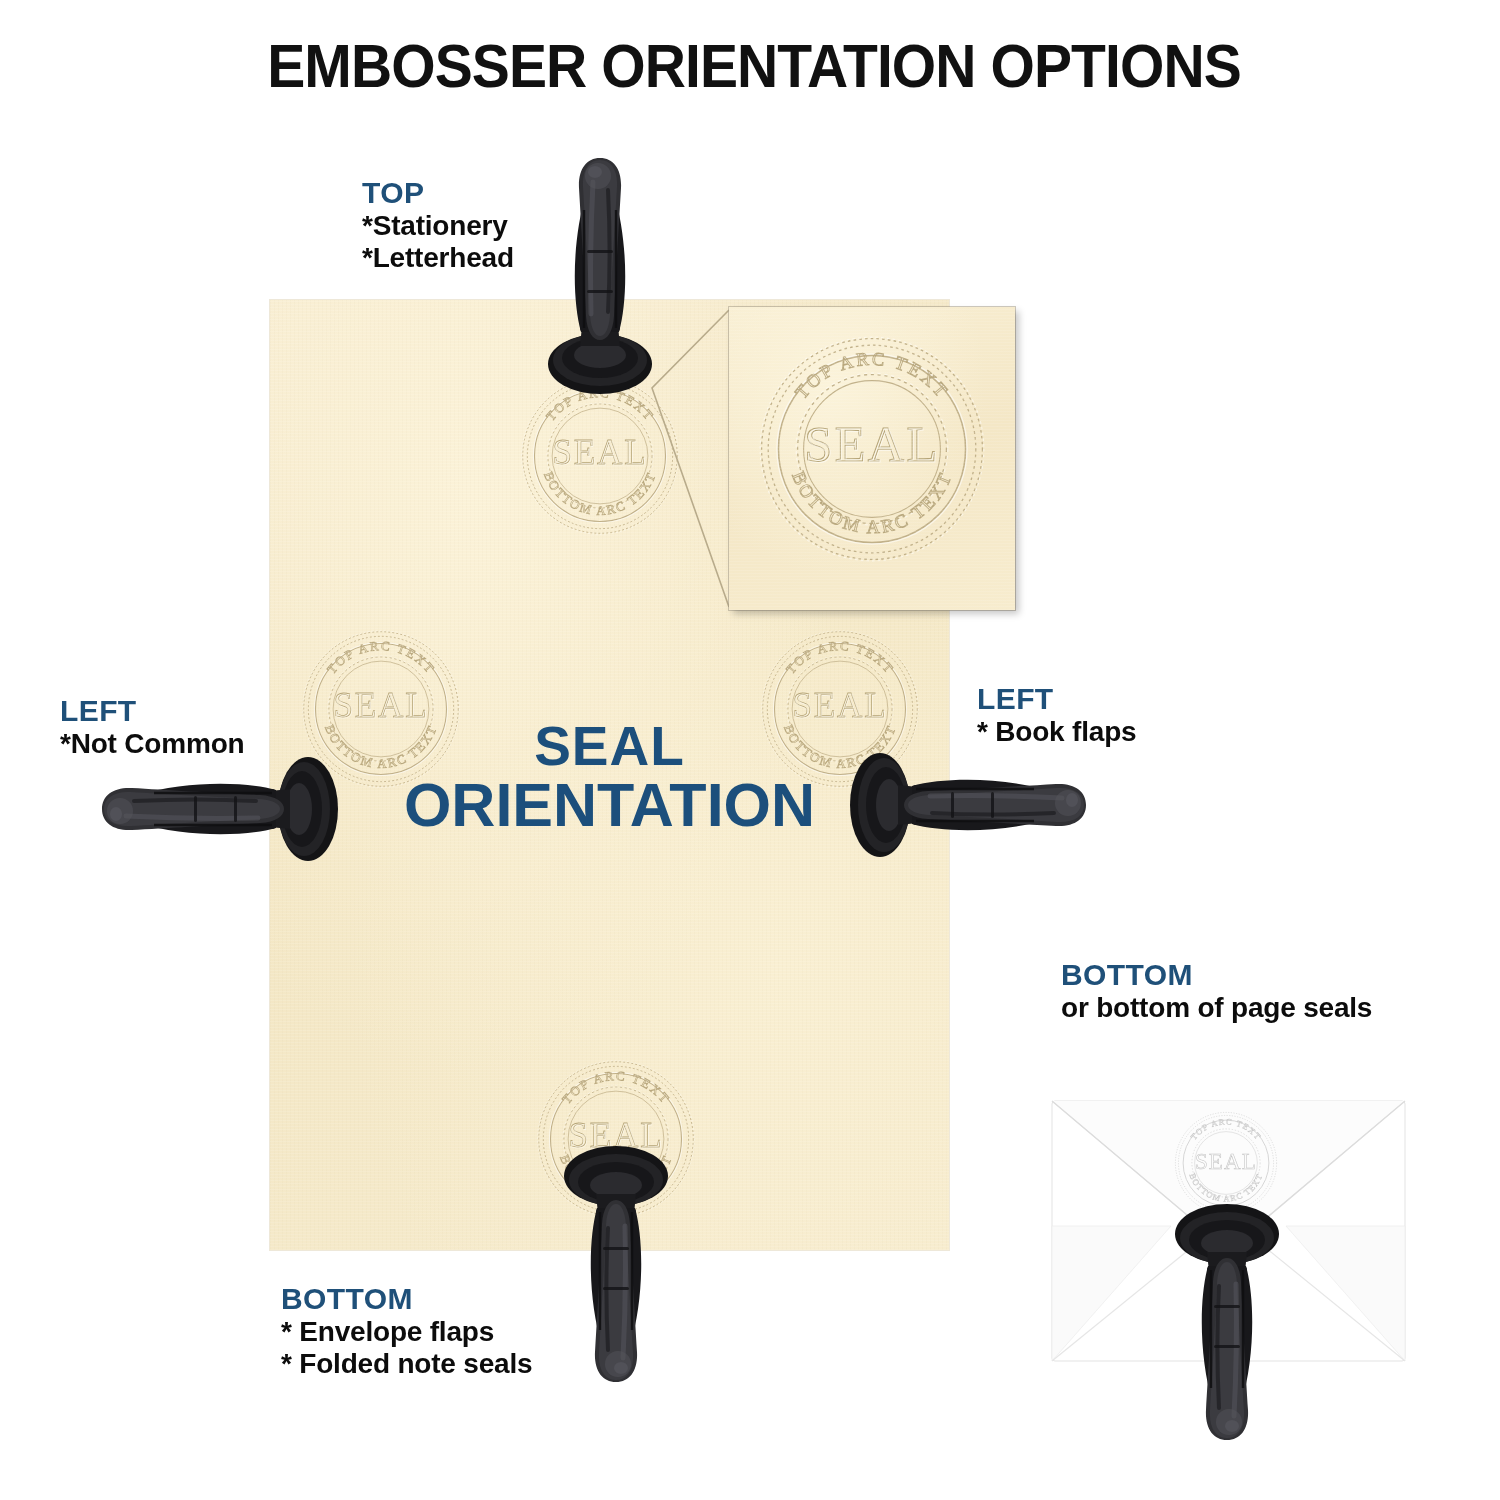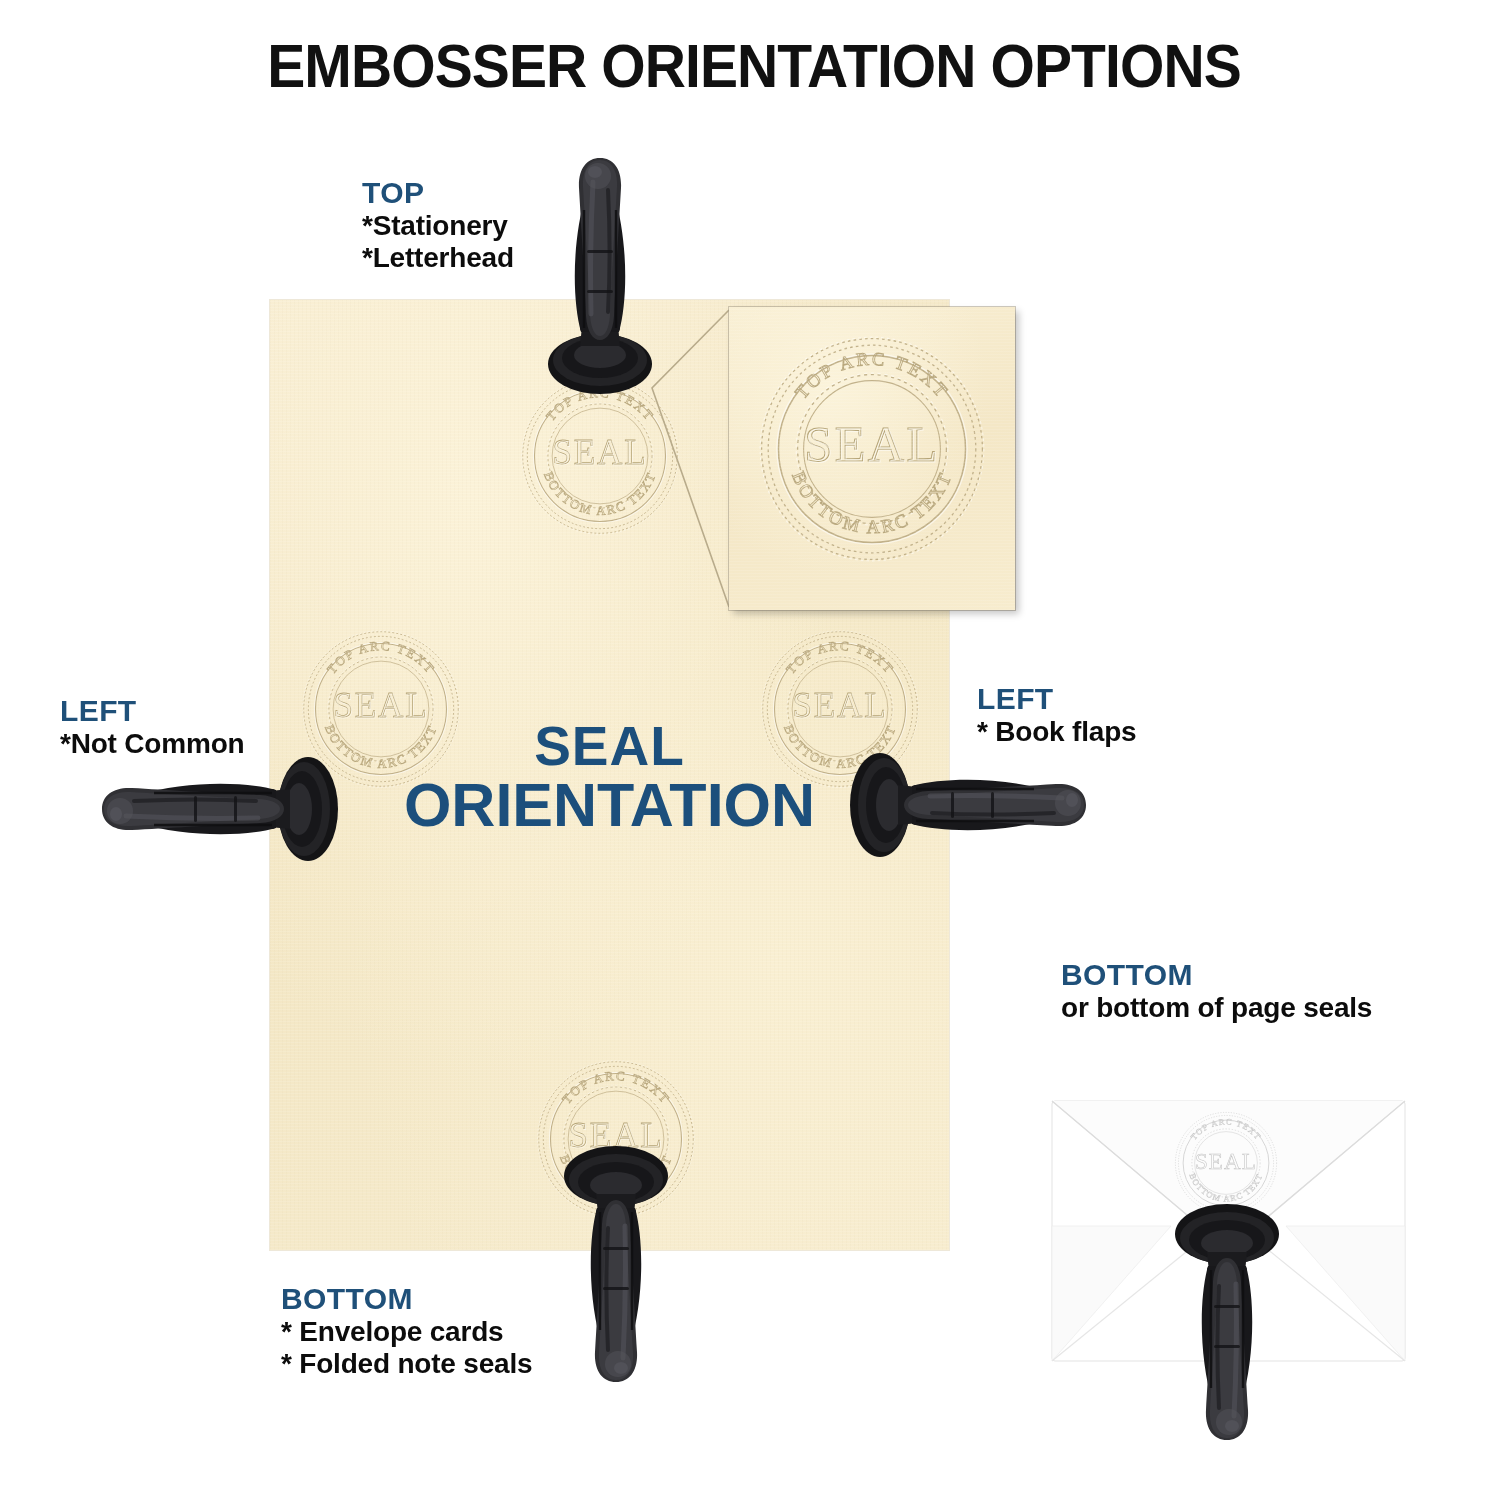--- a/index.html
+++ b/index.html
@@ -276,21 +276,21 @@
     <div class="ln">*Letterhead</div>
   </div>
 
   <div class="label" id="label-right">
     <div class="hd">LEFT</div>
     <div class="ln">* Book flaps</div>
   </div>
 
   <div class="label" id="label-bottom-page">
     <div class="hd">BOTTOM</div>
-    <div class="ln">* Envelope cards</div>
+    <div class="ln">* Envelope flaps</div>
     <div class="ln">* Folded note seals</div>
   </div>
 
   <div class="label" id="label-bottom-env">
     <div class="hd">BOTTOM</div>
     <div class="ln">or bottom of page seals</div>
   </div>
 
 </div>
 

